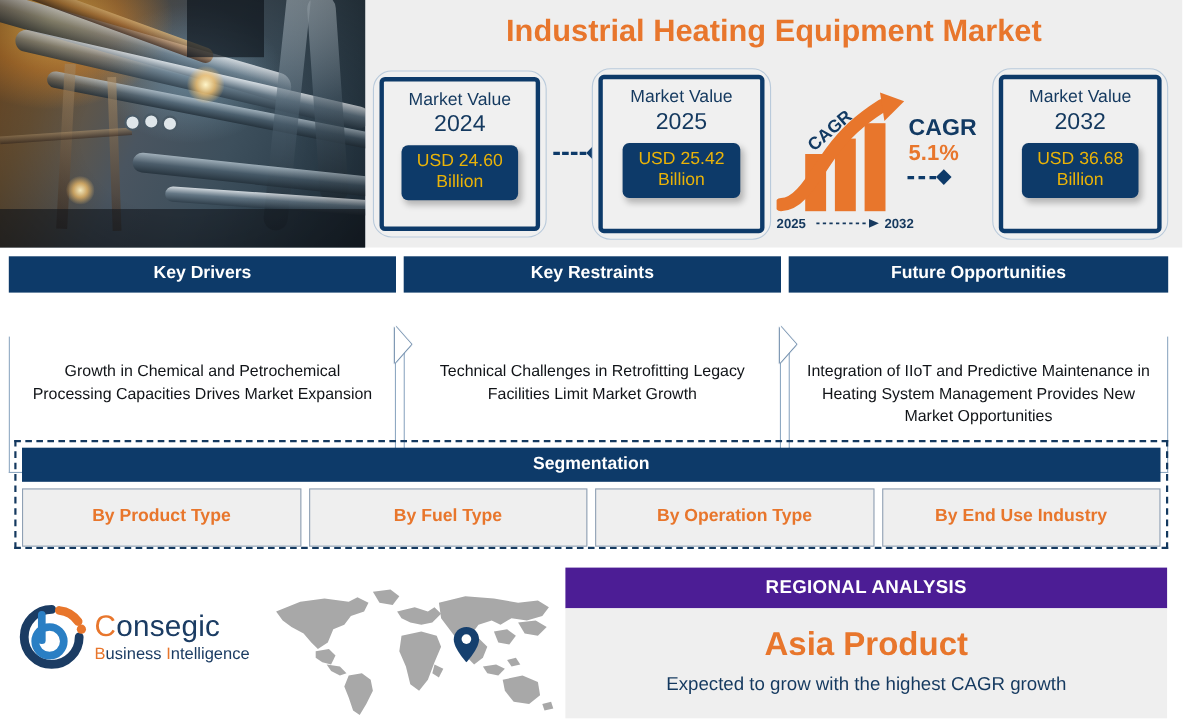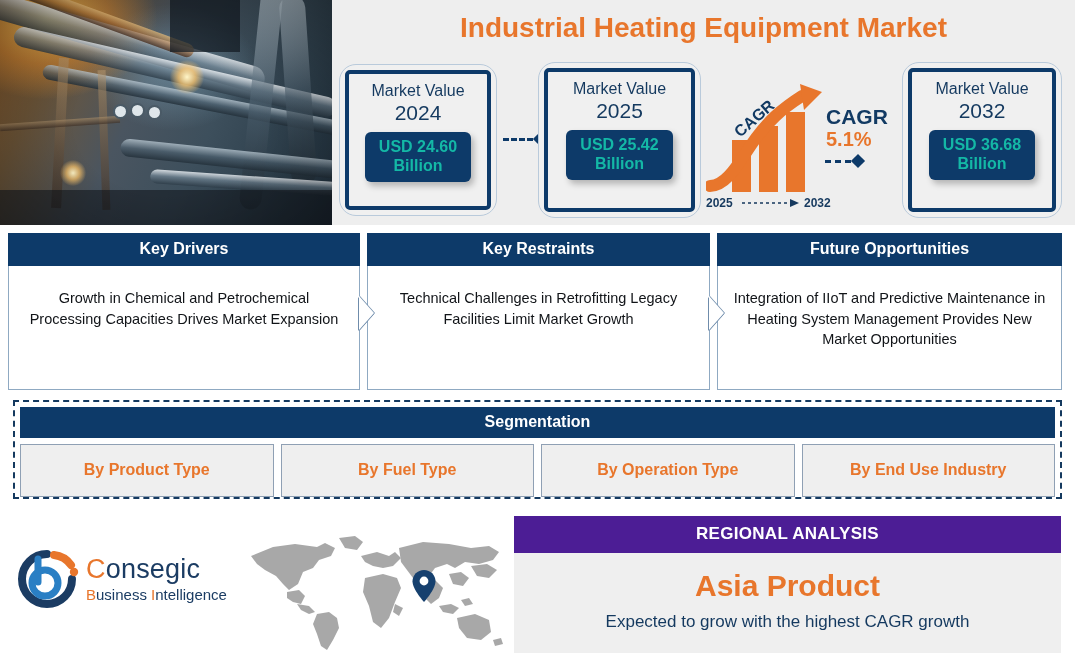--- a/index.html
+++ b/index.html
@@ -75,22 +75,22 @@
     background: #f0f0f0;
     display: flex; flex-direction: column;
     align-items: center; justify-content: flex-start;
     padding-top: 7px;
   }
   .mv-label { font-size: 16px; color: #14395f; line-height: 1.25; }
   .mv-year  { font-size: 21px; color: #14395f; line-height: 1.2; margin-top: -1px; }
   .mv-pill {
     margin-top: 7px;
     background: #0d3a69;
-    color: #14b8a6;
-    font-weight: bold;
+    color: #eab308;
+    font-weight: normal;
     font-size: 16px;
     line-height: 1.18;
     text-align: center;
     border-radius: 6px;
     padding: 6px 14px;
     box-shadow: 3px 4px 6px rgba(0,0,0,.25);
   }
 
   
   .connector { position: absolute; display: flex; align-items: center; }
@@ -127,20 +127,21 @@
   .panel-body {
     background: #ffffff;
     border: 1px solid #8fa9c2;
     border-top: none;
     text-align: center;
     color: #111418;
     font-size: 14.5px;
     line-height: 1.42;
     padding: 22px 14px 10px;
     height: calc(100% - 33px);
+    margin-top: 40px;
   }
   .panel-arrow {
     position: absolute; width: 0; height: 0;
     border-top: 17px solid transparent;
     border-bottom: 17px solid transparent;
     border-left: 15px solid #ffffff;
     filter: drop-shadow(1px 0 0 #6f8cab) drop-shadow(-1px 1px 0 #6f8cab);
     z-index: 5;
   }
 

